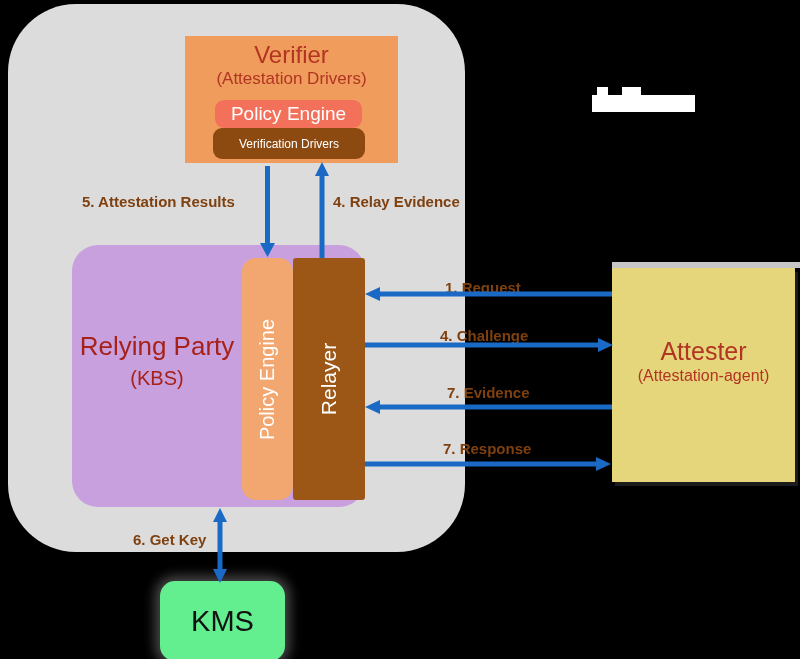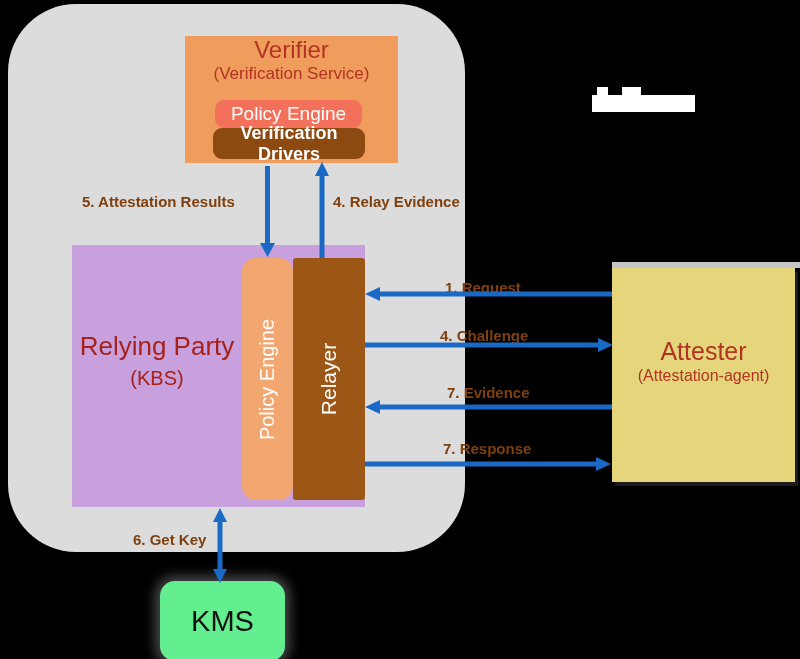--- a/index.html
+++ b/index.html
@@ -15,39 +15,40 @@
     background:var(--trust-zone,#dcdcdc);
     border-radius:68px;
   }
 
   
   .verifier{
     left:185px;top:36px;width:213px;height:127px;
     background:var(--verifier-box,#ef9c5c);
     text-align:center;
   }
-  .verifier-title{font-size:24px;color:var(--title-red,#b23422);line-height:28px;}
+  .verifier-title{margin-top:5px;font-size:24px;color:var(--title-red,#b23422);line-height:28px;}
   .verifier-subtitle{font-size:17px;color:var(--title-red,#b23422);line-height:20px;}
   .v-policy-engine{
     left:30px;top:64px;width:147px;height:28px;
     background:var(--policy-engine-red,#f3705b);
     border-radius:9px;color:#fff;font-size:19px;
     display:flex;align-items:center;justify-content:center;
   }
   .v-drivers{
     left:28px;top:92px;width:152px;height:31px;
     background:var(--verification-drivers,#8c4a11);
-    border-radius:9px;color:#fff;font-size:18px;
-    display:flex;align-items:center;justify-content:center;font-weight:bold;
+    border-radius:9px;color:#fff;font-size:12px;
+    display:flex;align-items:center;justify-content:center;
   }
 
   
   .relying-party{
     left:72px;top:245px;width:293px;height:262px;
     background:var(--relying-party-box,#c9a0de);
+    border-radius:26px;
   }
   .rp-text{left:0;top:85px;width:170px;text-align:center;color:var(--rp-title-red,#a52119);}
   .rp-title{font-size:26px;line-height:32px;}
   .rp-subtitle{font-size:20px;line-height:32px;}
   .vertical-box{display:flex;align-items:center;justify-content:center;color:#fff;}
   .vertical-box span{transform:rotate(-90deg);white-space:nowrap;}
   .rp-policy-engine{
     left:170px;top:13px;width:51px;height:242px;
     background:var(--policy-engine-orange,#f3a770);
     border-radius:14px;font-size:20px;
@@ -99,21 +100,21 @@
 </style>
 </head>
 <body>
 
 <div class="canvas">
 
   <div class="abs trust-zone"></div>
 
   <div class="abs verifier">
     <div class="verifier-title">Verifier</div>
-    <div class="verifier-subtitle">(Verification Service)</div>
+    <div class="verifier-subtitle">(Attestation Drivers)</div>
     <div class="abs v-policy-engine">
       <span>Policy Engine</span>
     </div>
     <div class="abs v-drivers">
       <span>Verification Drivers</span>
     </div>
   </div>
 
   <div class="abs relying-party">
     <div class="abs rp-text">

